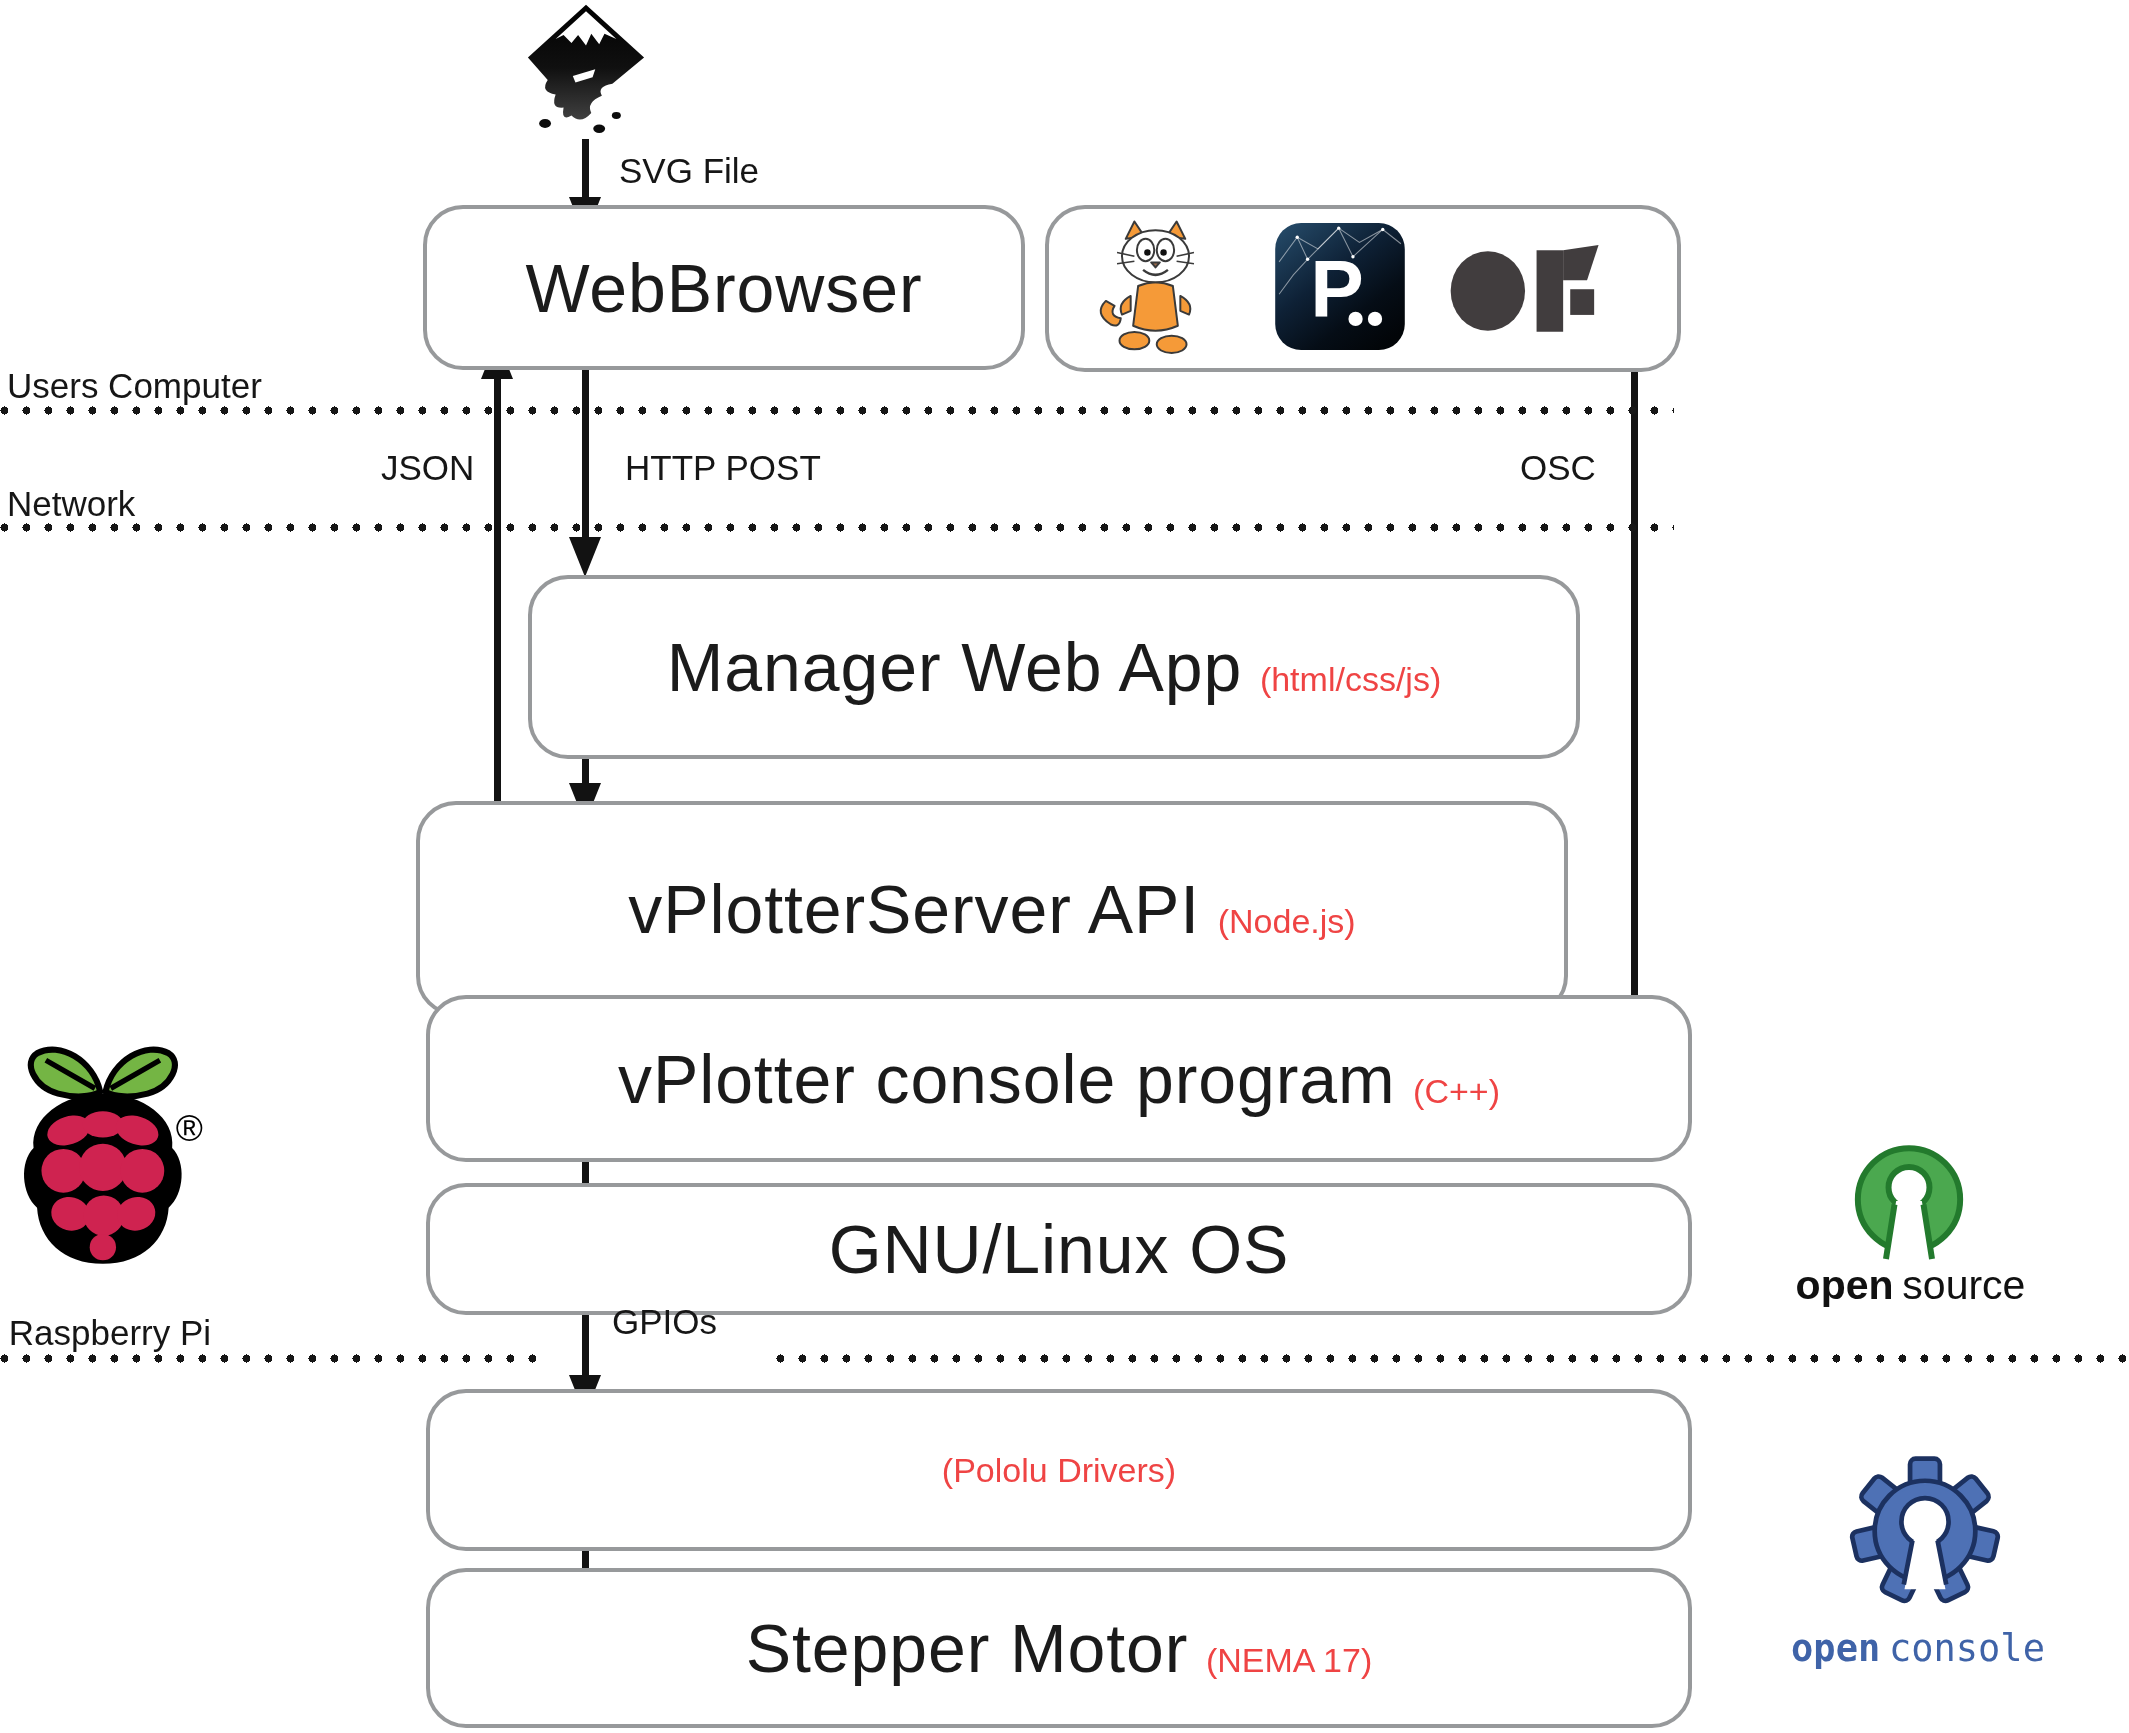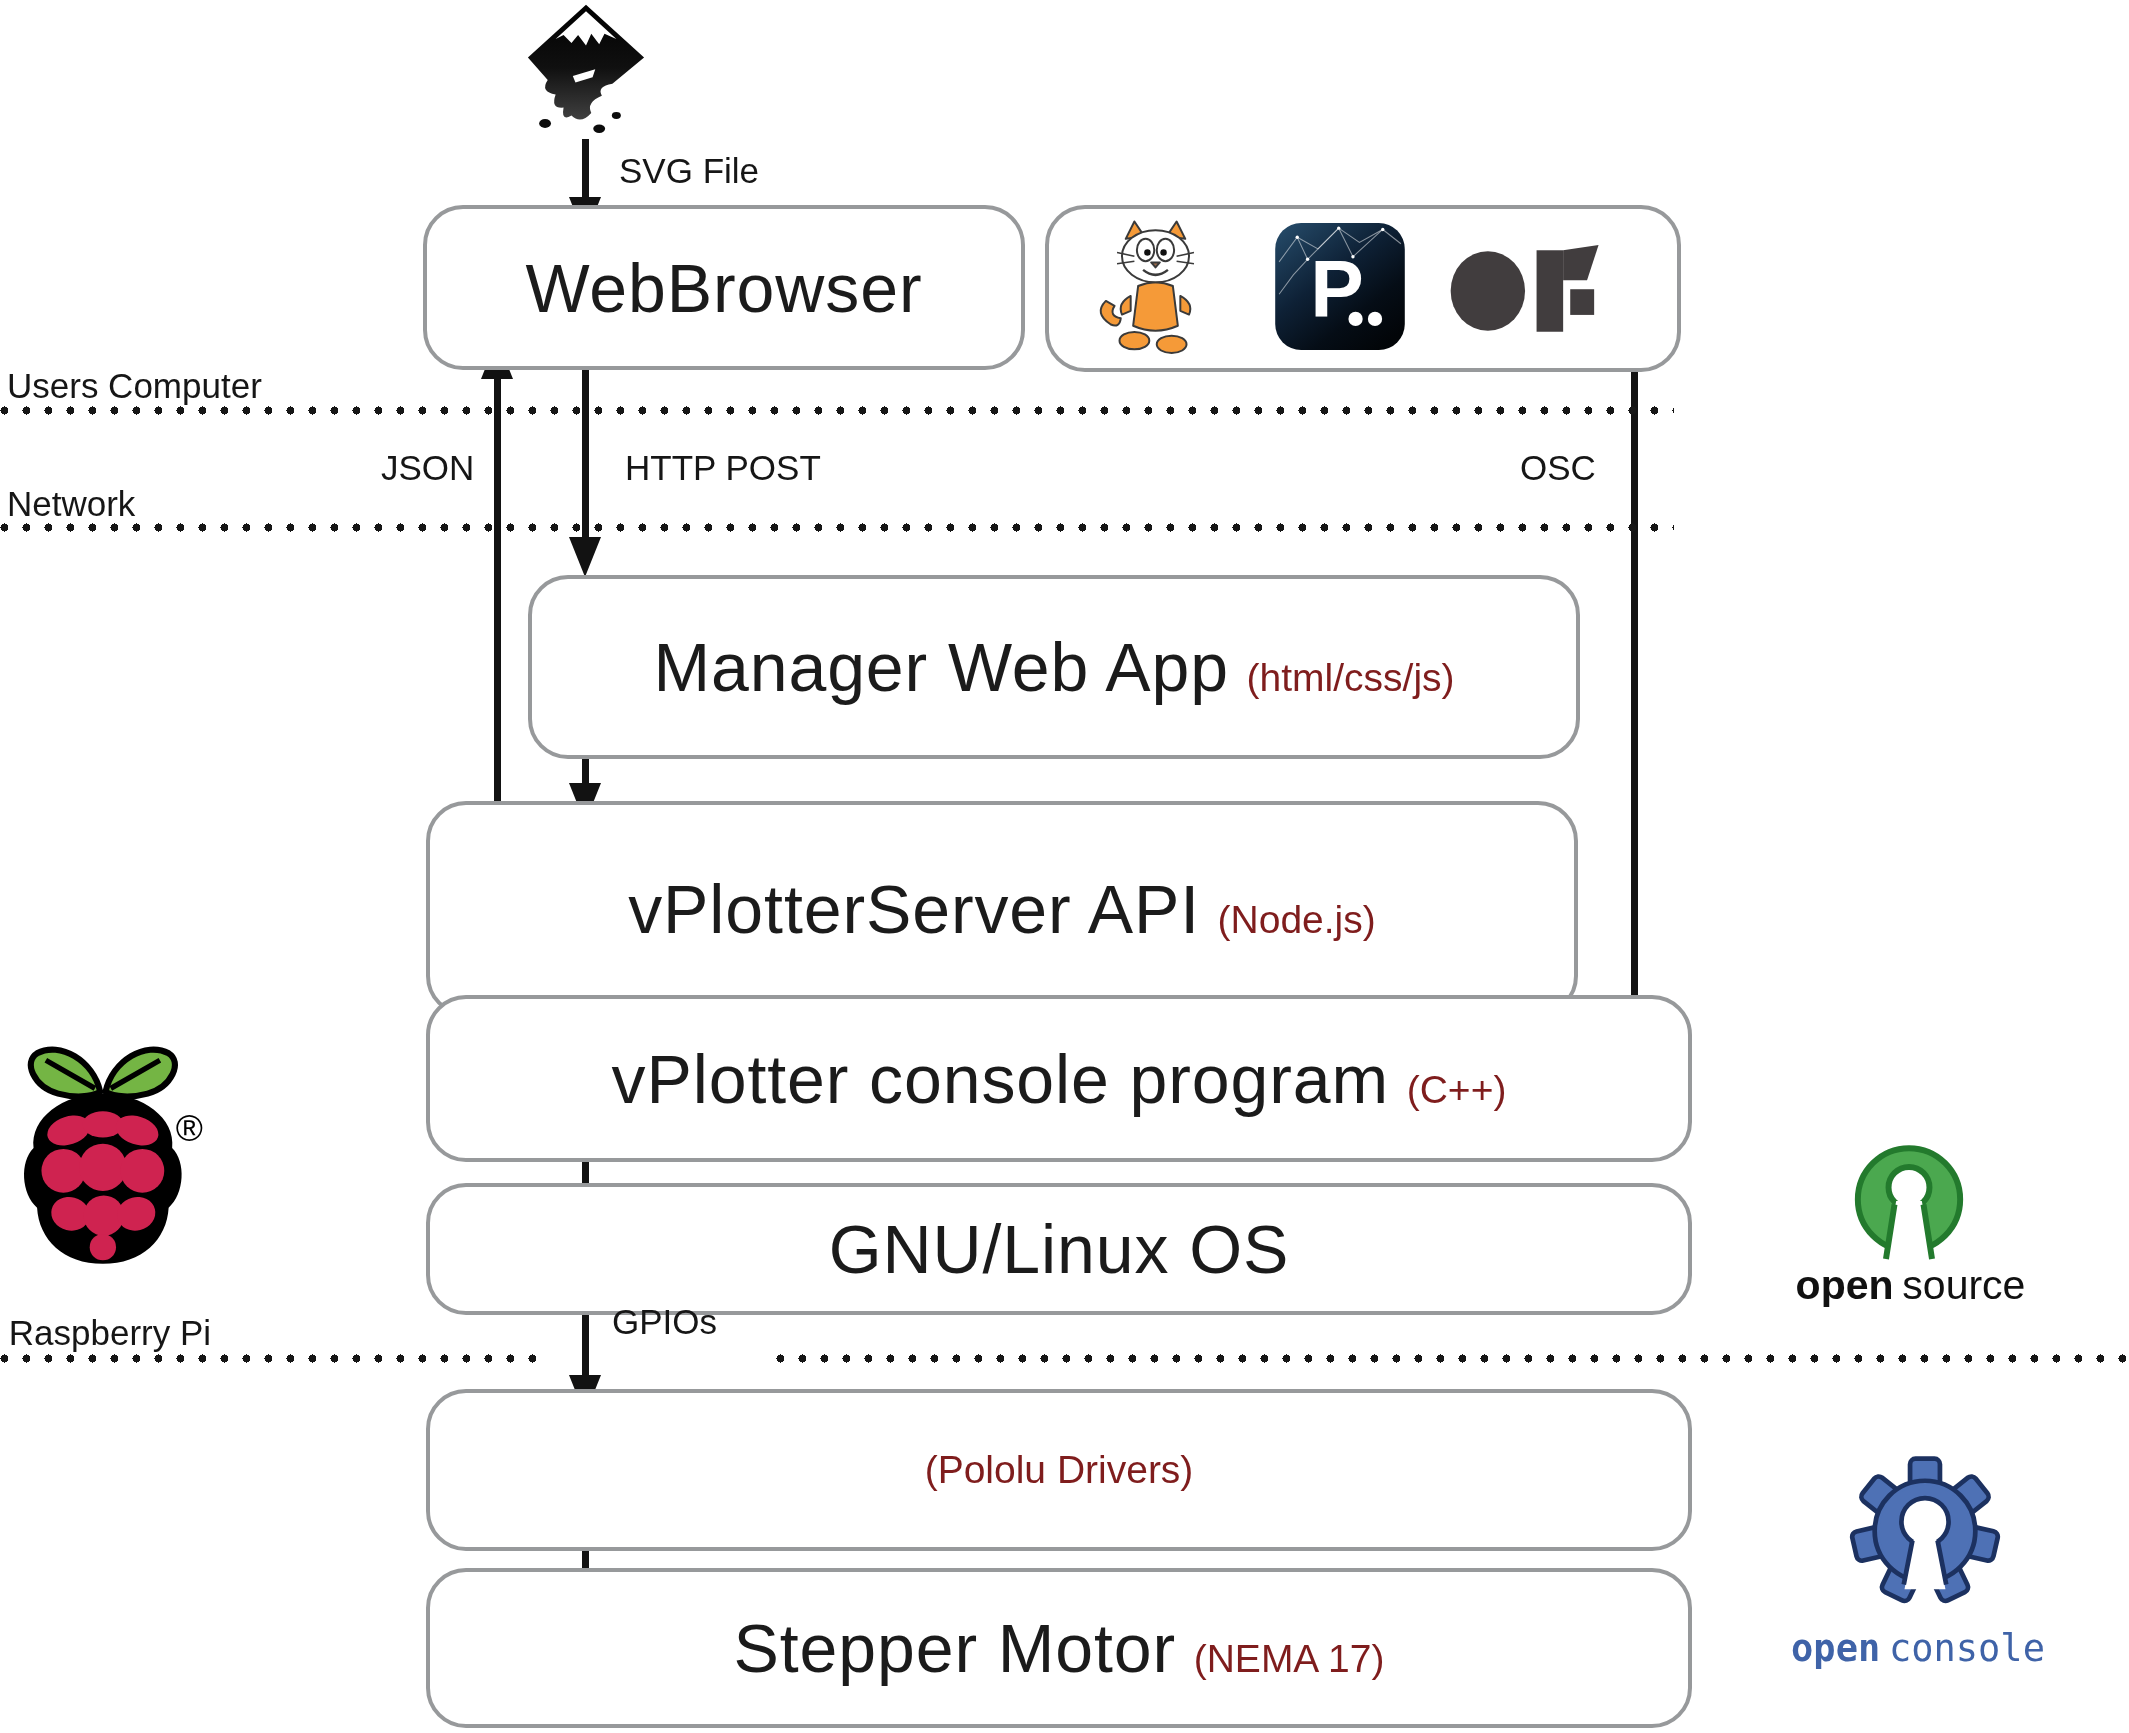--- a/index.html
+++ b/index.html
@@ -3,21 +3,21 @@
 <meta charset="utf-8">
 <style>
   html,body{margin:0;padding:0;background:#fff;}
   #canvas{position:relative;width:2130px;height:1734px;background:#ffffff;overflow:hidden;
           font-family:"Liberation Sans",sans-serif;color:#1c1c1c;}
   
   .box{position:absolute;background:#fff;border:4.4px solid #97999b;border-radius:40px;
        display:flex;align-items:center;justify-content:center;box-sizing:border-box;}
   .line{display:flex;align-items:baseline;gap:17.6px;}
   .t{font-size:68px;font-weight:300;letter-spacing:0.9px;color:#1b1b1b;white-space:nowrap;}
-  .s{font-size:39px;font-weight:300;color:#7f1d1d;white-space:nowrap;}
+  .s{font-size:34px;font-weight:300;color:#ef4444;white-space:nowrap;}
   
   .lbl{position:absolute;font-size:35px;font-weight:300;color:#161616;white-space:nowrap;}
   
   .dots{position:absolute;height:8.8px;
         background-image:radial-gradient(circle 4px at 4.4px 4.4px,#161616 98%,transparent 100%);
         background-size:22px 8.8px;background-repeat:repeat-x;}
   
   .shaft{position:absolute;width:7px;background:#121212;}
   .head-d{position:absolute;width:0;height:0;border-left:16.7px solid transparent;
           border-right:16.7px solid transparent;border-top:40px solid #121212;}
@@ -156,21 +156,21 @@
   <div class="lbl" style="left:7px;top:484px">Network</div>
   <div class="dots" style="left:0;top:523px;width:1674px"></div>
 
   <div class="box" style="left:528px;top:575px;width:1052px;height:184px">
     <div class="line">
       <span class="t">Manager Web App</span>
       <span class="s">(html/css/js)</span>
     </div>
   </div>
 
-  <div class="box" style="left:426px;top:801px;width:1152px;height:215px">
+  <div class="box" style="left:416px;top:801px;width:1152px;height:215px">
     <div class="line">
       <span class="t">vPlotterServer API</span>
       <span class="s">(Node.js)</span>
     </div>
   </div>
 
   <div class="box" style="left:426px;top:995px;width:1266px;height:167px">
     <div class="line">
       <span class="t">vPlotter console program</span>
       <span class="s">(C++)</span>

